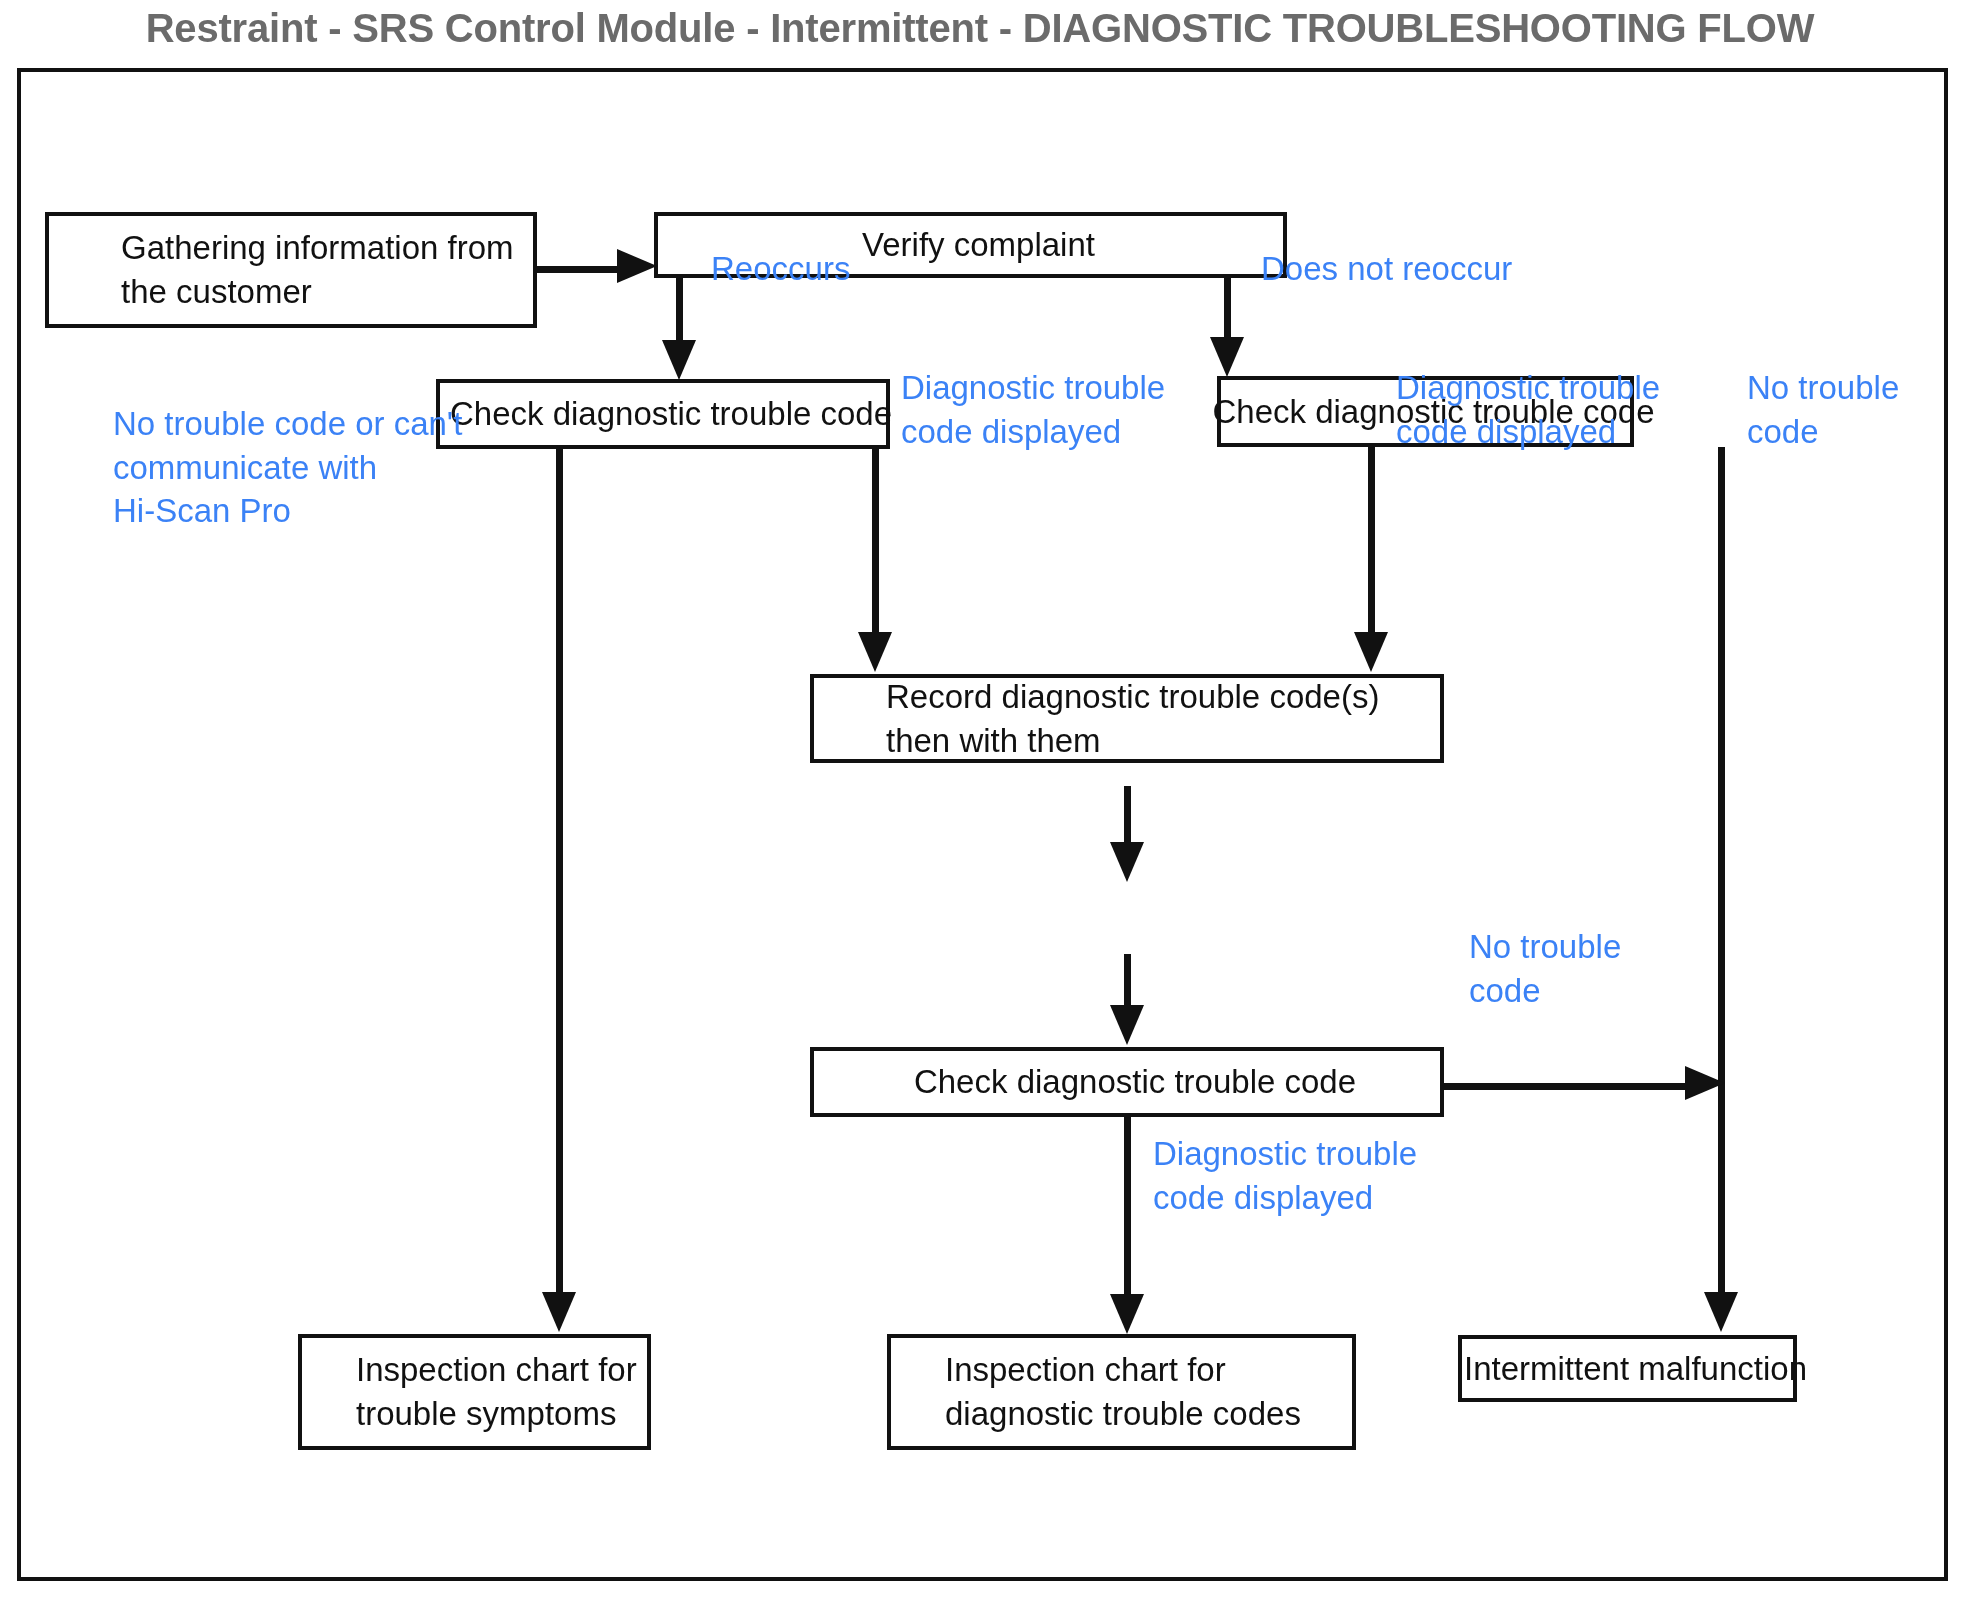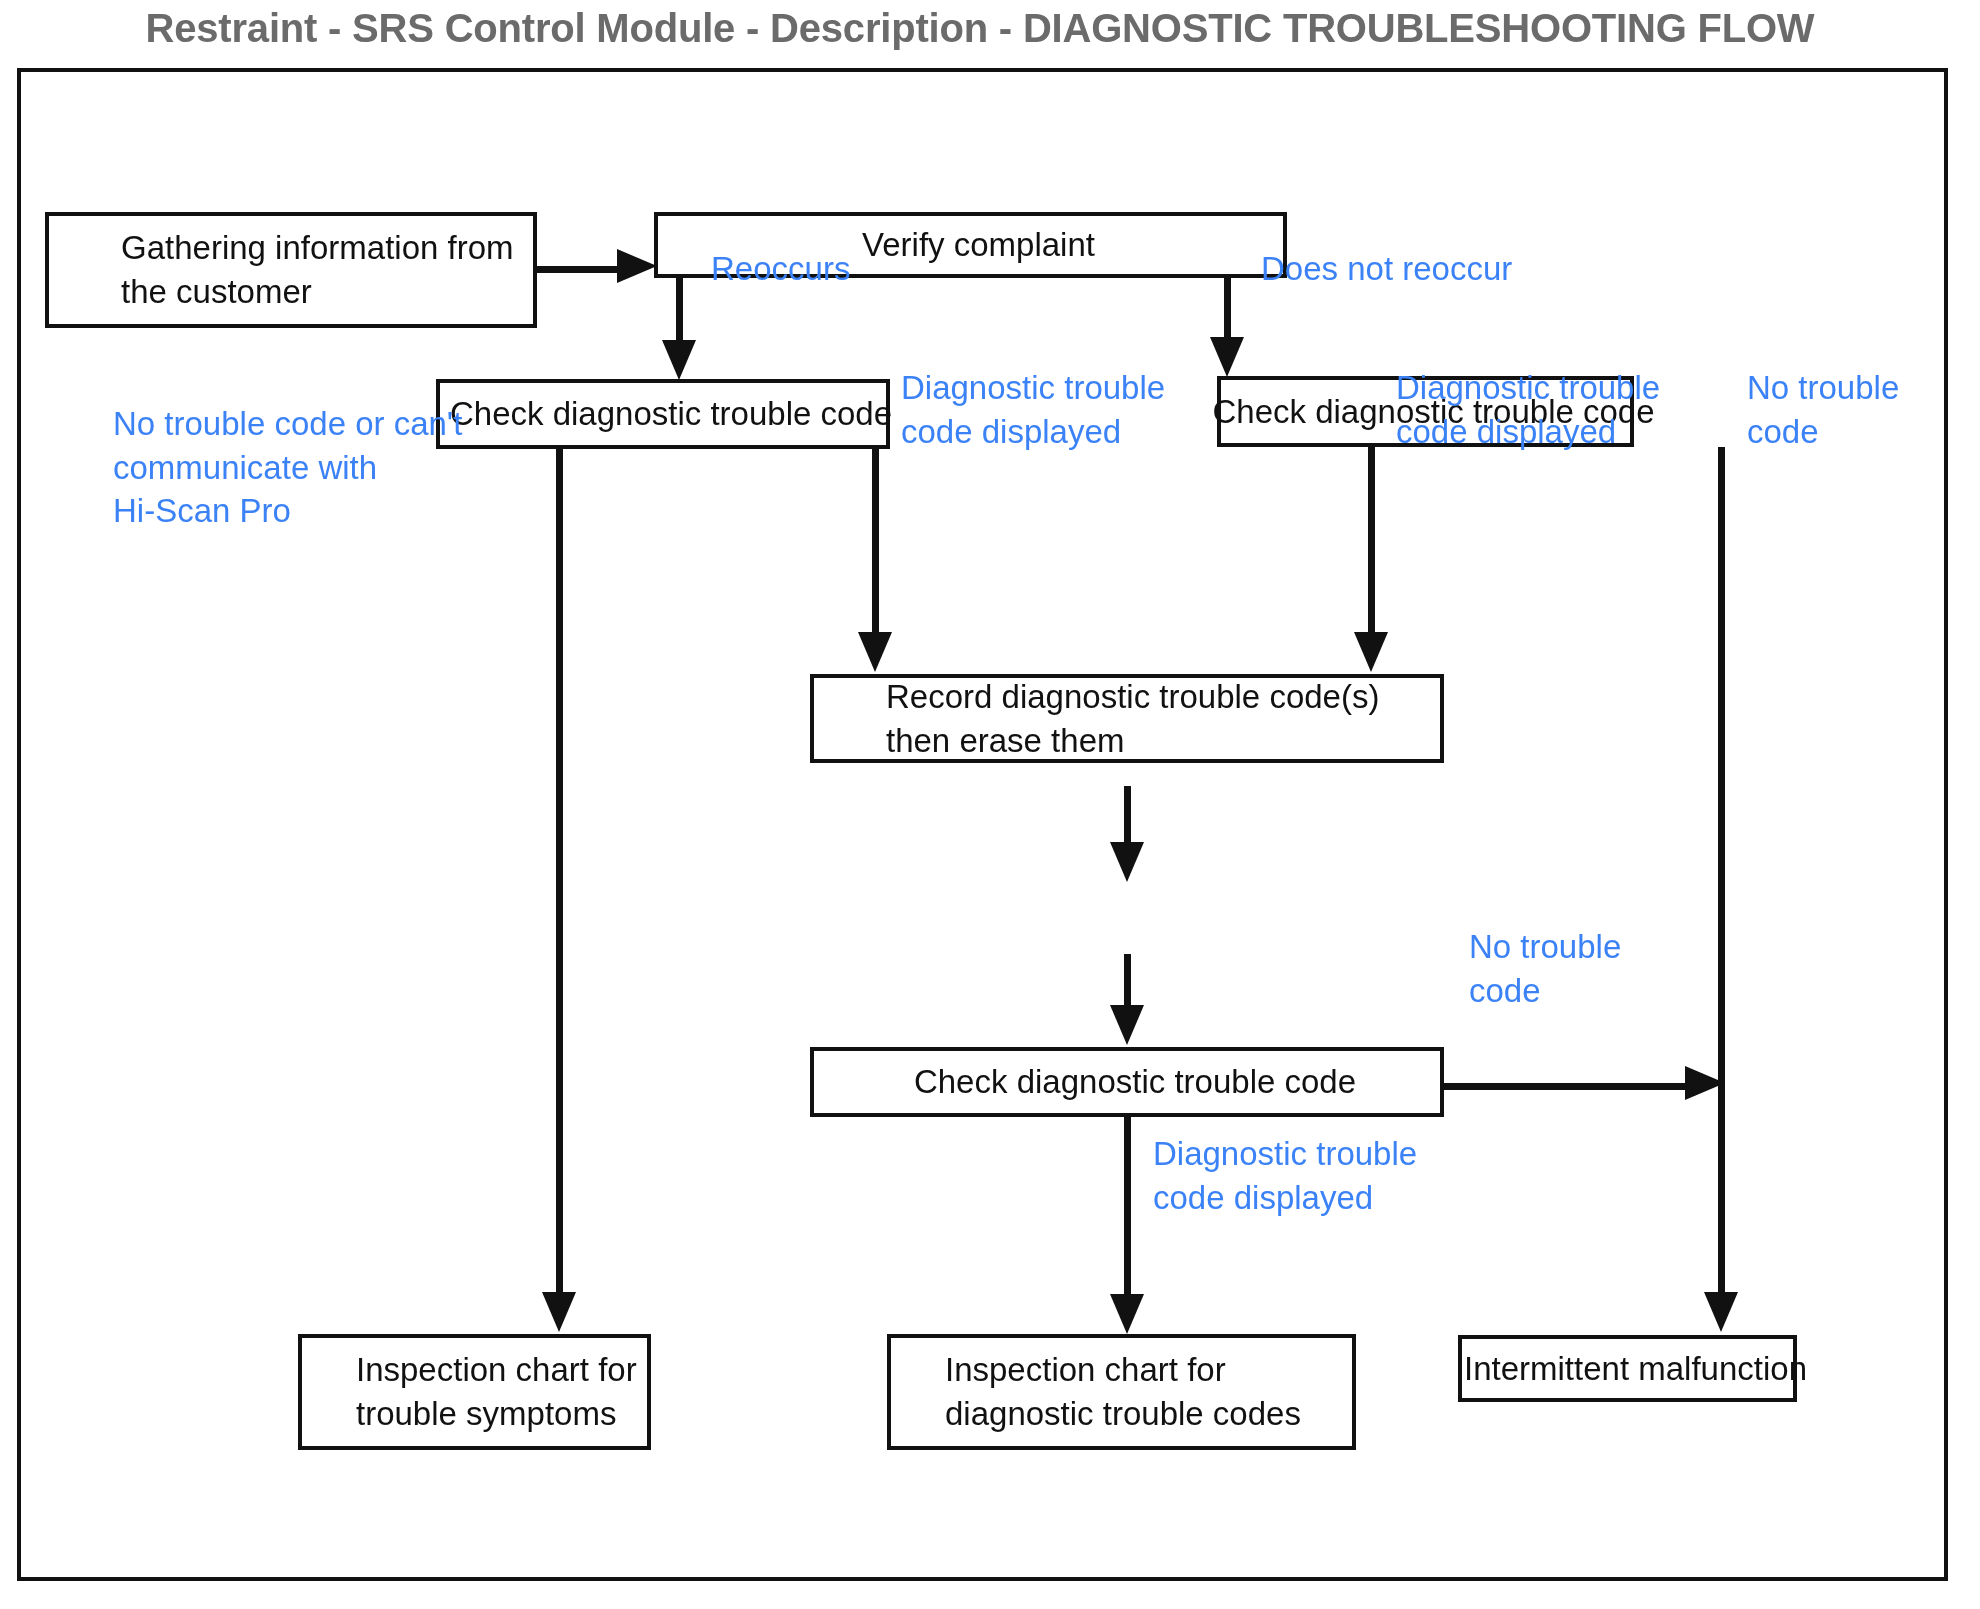--- a/index.html
+++ b/index.html
@@ -84,21 +84,21 @@
     width: 0;
     height: 0;
     border-top: 17px solid transparent;
     border-bottom: 17px solid transparent;
     border-left: 40px solid #111111;
   }
 </style>
 </head>
 <body>
 
-<div id="page-title">Restraint - SRS Control Module - Description - DIAGNOSTIC TROUBLESHOOTING FLOW</div>
+<div id="page-title">Restraint - SRS Control Module - Intermittent - DIAGNOSTIC TROUBLESHOOTING FLOW</div>
 
 <div id="frame">
 
   <div class="node left" style="left:24px; top:140px; width:492px; height:116px;">
     <span class="ln">Gathering information from</span>
     <span class="ln">the customer</span>
   </div>
 
   <div class="node center" style="left:633px; top:140px; width:633px; height:66px;">
     <span class="ln">Verify complaint</span>
@@ -107,21 +107,21 @@
   <div class="node center" style="left:415px; top:307px; width:454px; height:70px;">
     <span class="ln">Check diagnostic trouble code</span>
   </div>
 
   <div class="node center" style="left:1196px; top:304px; width:417px; height:71px;">
     <span class="ln">Check diagnostic trouble code</span>
   </div>
 
   <div class="node left" style="left:789px; top:602px; width:634px; height:89px;">
     <span class="ln">Record diagnostic trouble code(s)</span>
-    <span class="ln">then erase them</span>
+    <span class="ln">then with them</span>
   </div>
 
 
   <div class="node center" style="left:789px; top:975px; width:634px; height:70px;">
     <span class="ln">Check diagnostic trouble code</span>
   </div>
 
   <div class="node left" style="left:277px; top:1262px; width:353px; height:116px; padding-left:38px;">
     <span class="ln">Inspection chart for</span>
     <span class="ln">trouble symptoms</span>

